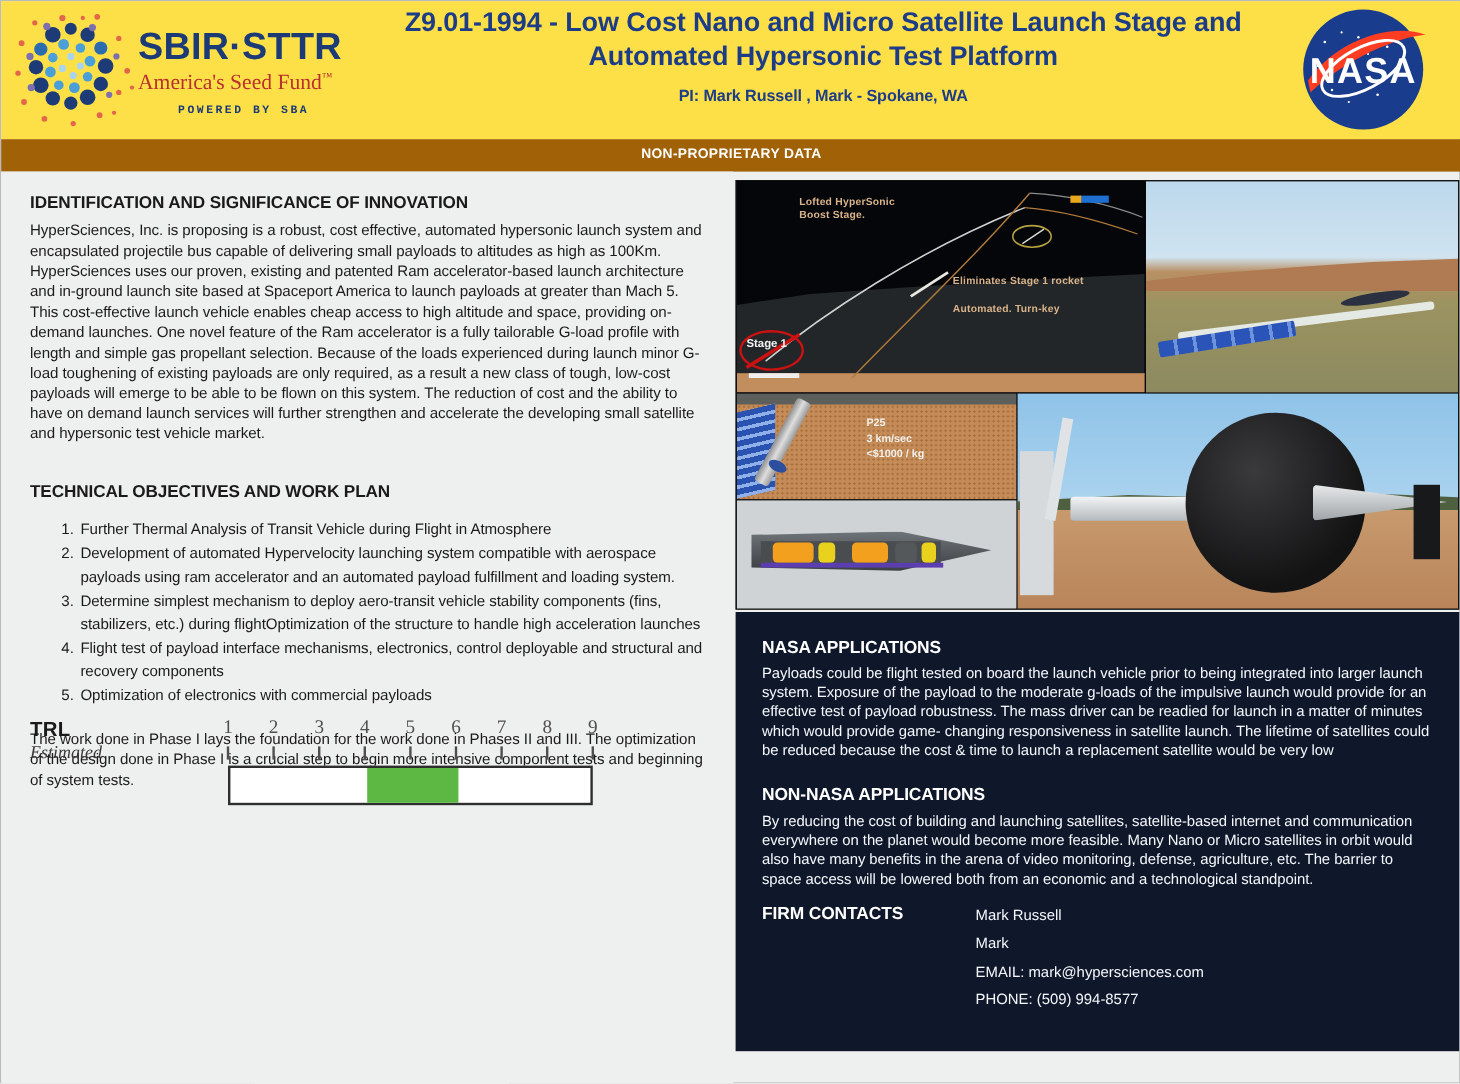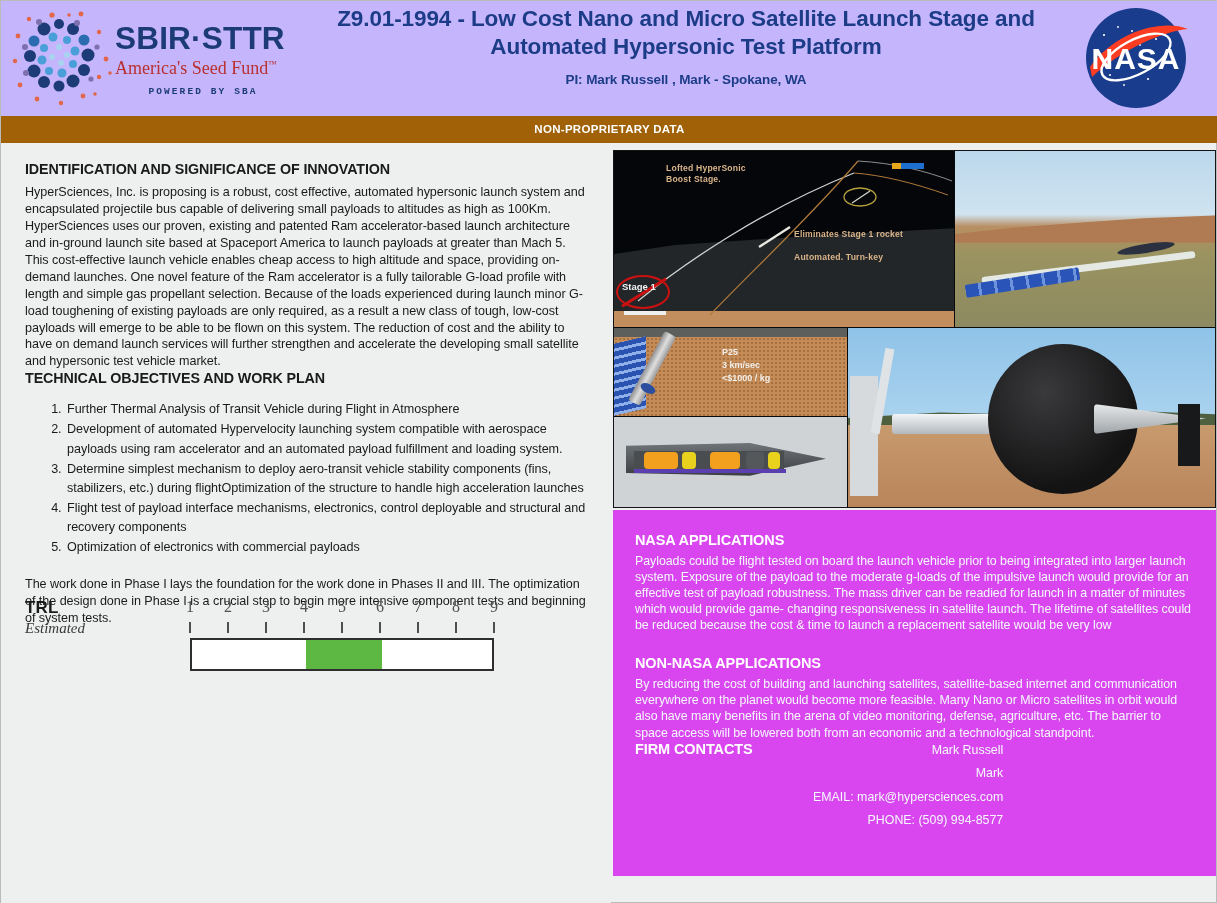--- a/index.html
+++ b/index.html
@@ -14,21 +14,21 @@
   #poster {
     position: relative;
     width: 1217px; height: 903px;
     background: #eef0ef;
     border: 1px solid #b9bcbb;
   }
 
   
   #header {
     position: absolute; left: 0; top: 0; width: 1217px; height: 115px;
-    background: #c4b5fd;
+    background: #fde047;
   }
   #sbir-logo {
     position: absolute; left: 8px; top: 6px; width: 290px; height: 104px;
   }
   #sbir-burst { position: absolute; left: 2px; top: 2px; width: 108px; height: 100px; }
   #sbir-words { position: absolute; left: 106px; top: 16px; width: 182px; }
   .sbir-main {
     font-size: 31.5px; font-weight: bold; color: #1b3a76;
     letter-spacing: .2px; line-height: 1; white-space: nowrap;
   }
@@ -79,21 +79,21 @@
     background: #eef0ef; padding: 18px 22px 0 24px;
   }
   .sec-head {
     font-size: 14.3px; font-weight: bold; color: #1a1a1a;
     letter-spacing: -.1px; margin: 0 0 7px 0;
   }
   .body-text {
     font-size: 12.6px; color: #1a1a1a; line-height: 1.345;
     letter-spacing: -.05px; margin: 0;
   }
-  #tech-head { }
+  #tech-head { margin-top: 32px; }
   #obj-list {
     margin: 14px 0 0 0; padding-left: 40px;
     font-size: 12.6px; color: #1a1a1a; line-height: 1.52;
     letter-spacing: -.05px;
   }
   #obj-list li { margin-bottom: 1px; padding-left: 2px; }
   #closing-para { margin-top: 19px; }
 
   
   #trl-block { position: absolute; left: 24px; top: 597px; width: 560px; height: 120px; }
@@ -276,21 +276,21 @@
   }
   .blue-head {
     font-size: 14.5px; font-weight: bold; color: #ffffff;
     margin: 0 0 5px 0; letter-spacing: -.1px;
   }
   .blue-text {
     font-size: 12.4px; color: #f4f8fc; line-height: 1.295;
     letter-spacing: -.05px; margin: 0;
   }
   #nonnasa-head { margin-top: 22px; }
-  #contacts-row { position: relative; height: 96px; text-align: right; }
+  #contacts-row { position: relative; margin-top: 13px; height: 96px; }
   #contacts-head {
     position: absolute; left: 0; top: 0;
     font-size: 14.5px; font-weight: bold; color: #ffffff; letter-spacing: -.1px;
   }
   #contacts-lines {
     position: absolute; left: 178px; top: -2px;
     font-size: 12.4px; color: #f4f8fc; line-height: 1.9;
   }
 </style>
 </head>
@@ -498,21 +498,21 @@
         <div class="horizon"></div>
         <div class="mast"></div>
         <div class="fin1"></div>
         <div class="body"></div>
         <div class="disc"></div>
         <div class="nose"></div>
         <div class="post"></div>
       </div>
     </div>
 
-    <div id="blue-block" style="background: #d946ef;">
+    <div id="blue-block" style="background: #0f172a;">
       <h2 class="blue-head">NASA APPLICATIONS</h2>
       <p class="blue-text">Payloads could be flight tested on board the launch vehicle prior to being integrated into larger launch system. Exposure of the payload to the moderate g-loads of the impulsive launch would provide for an effective test of payload robustness. The  mass driver can be readied for launch in a matter of minutes which would provide game- changing responsiveness in satellite launch. The lifetime of satellites could be reduced because the cost &amp; time to launch a replacement satellite would be very low</p>
 
       <h2 class="blue-head" id="nonnasa-head">NON-NASA APPLICATIONS</h2>
       <p class="blue-text">By reducing the cost of building and launching satellites, satellite-based internet and communication everywhere on the planet would become more feasible. Many Nano or Micro satellites in orbit would also have many benefits in the arena of video monitoring, defense, agriculture, etc. The barrier to space access will be lowered both from an economic and a technological standpoint.</p>
 
       <div id="contacts-row">
         <div id="contacts-head">FIRM CONTACTS</div>
         <div id="contacts-lines">
           <div>Mark Russell</div>

